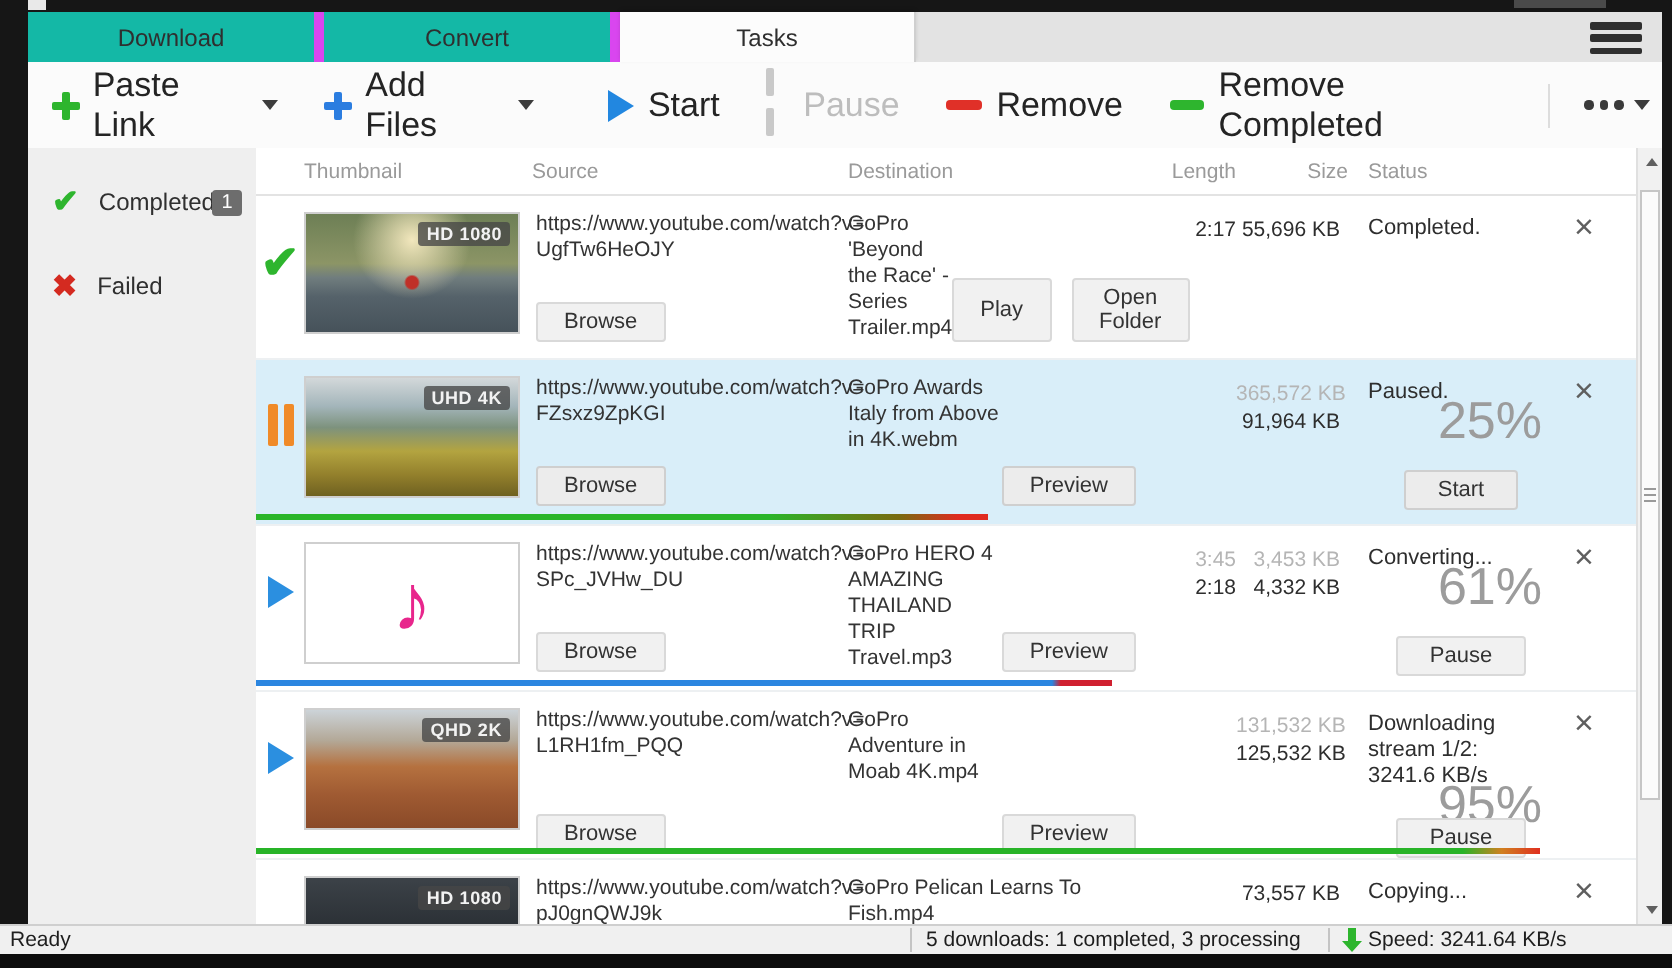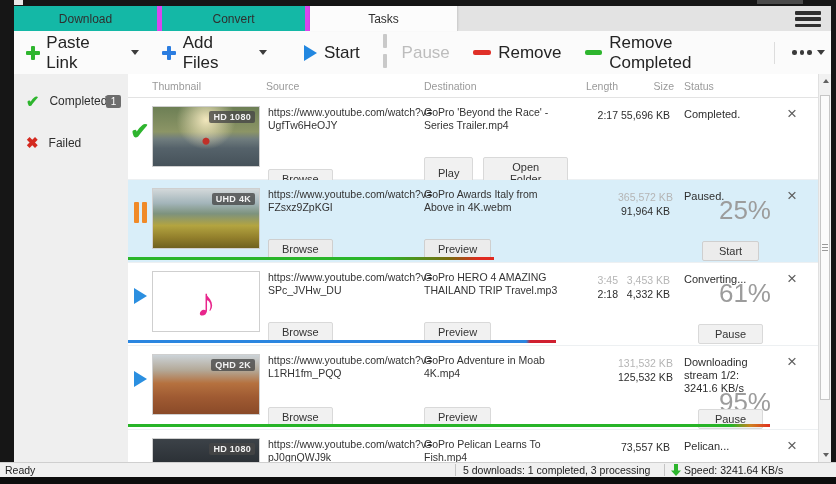--- a/index.html
+++ b/index.html
@@ -80,21 +80,21 @@
   .th-music { background:#fff; display:flex; align-items:center; justify-content:center; }
   .th-music .note { color:#e8268c; font-size:40px; line-height:1; }
   .th-moab { background: linear-gradient(to bottom, #ccd3d8 0%, #b3a897 26%, #b5713f 48%, #9f5a32 72%, #8a4a28 100%); }
   .th-dark { background: linear-gradient(to bottom, #3c4248 0%, #23282d 60%, #101418 100%); }
 
   .c-src { display:flex; flex-direction:column; padding:8px 8px 9px 2px; }
   .url { font-size:10.5px; color:#333; white-space:nowrap; line-height:13px; }
   .btn { font-size:11px; color:#333; background:#f1f1f1; border:1px solid #d9d9d9; border-radius:2px; padding:3px 13px; cursor:pointer; }
   .c-src .btn { margin-top:auto; align-self:flex-start; }
 
-  .c-dest { display:flex; flex-direction:column; padding:8px 16px 9px 0;gap:25px; }
+  .c-dest { display:flex; flex-direction:row; padding:8px 16px 9px 0; }
   .dest-text { font-size:10.5px; color:#333; line-height:13px; }
   .dest-btns { display:flex; gap:10px; margin-top:auto; }
 
   .c-len { padding:10px 0 0 0; text-align:right; font-size:10.5px; color:#2e2e2e; line-height:14px; white-space:nowrap; }
   .c-size { padding:10px 4px 0 0; text-align:right; font-size:10.5px; color:#2e2e2e; line-height:14px; white-space:nowrap; }
   .dim { color:#b5b5b5; }
 
   .c-status { display:flex; flex-direction:column; padding:10px 2px 7px 10px; font-size:11px; color:#2e2e2e; line-height:13px; }
   .pct { font-size:26px; color:#9c9c9c; text-align:right; padding-right:6px; margin-top:1px; }
   .c-status .btn { margin-top:auto; align-self:center; padding:3px 16px; }
@@ -386,21 +386,21 @@
               <span class="dest-text">GoPro  Pelican Learns To Fish.mp4</span>
 
             </div>
             <div class="c-len">
               
             </div>
             <div class="c-size">
               <div>73,557 KB</div>
             </div>
             <div class="c-status">
-              <span>Pelican...</span>
+              <span>Copying...</span>
 
             </div>
             <div class="c-close">×</div>
           </div>
 
         </div>
       </div>
 
       <div class="scrollbar">
         <div class="sb-up">

